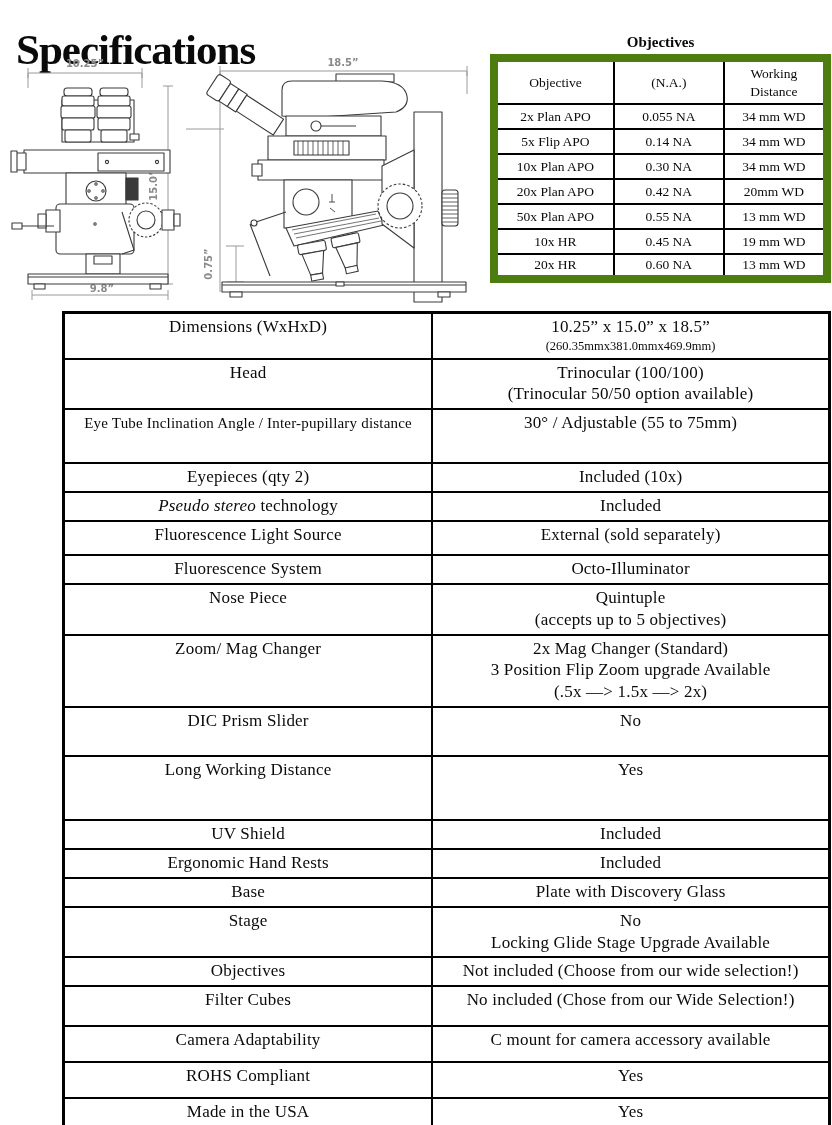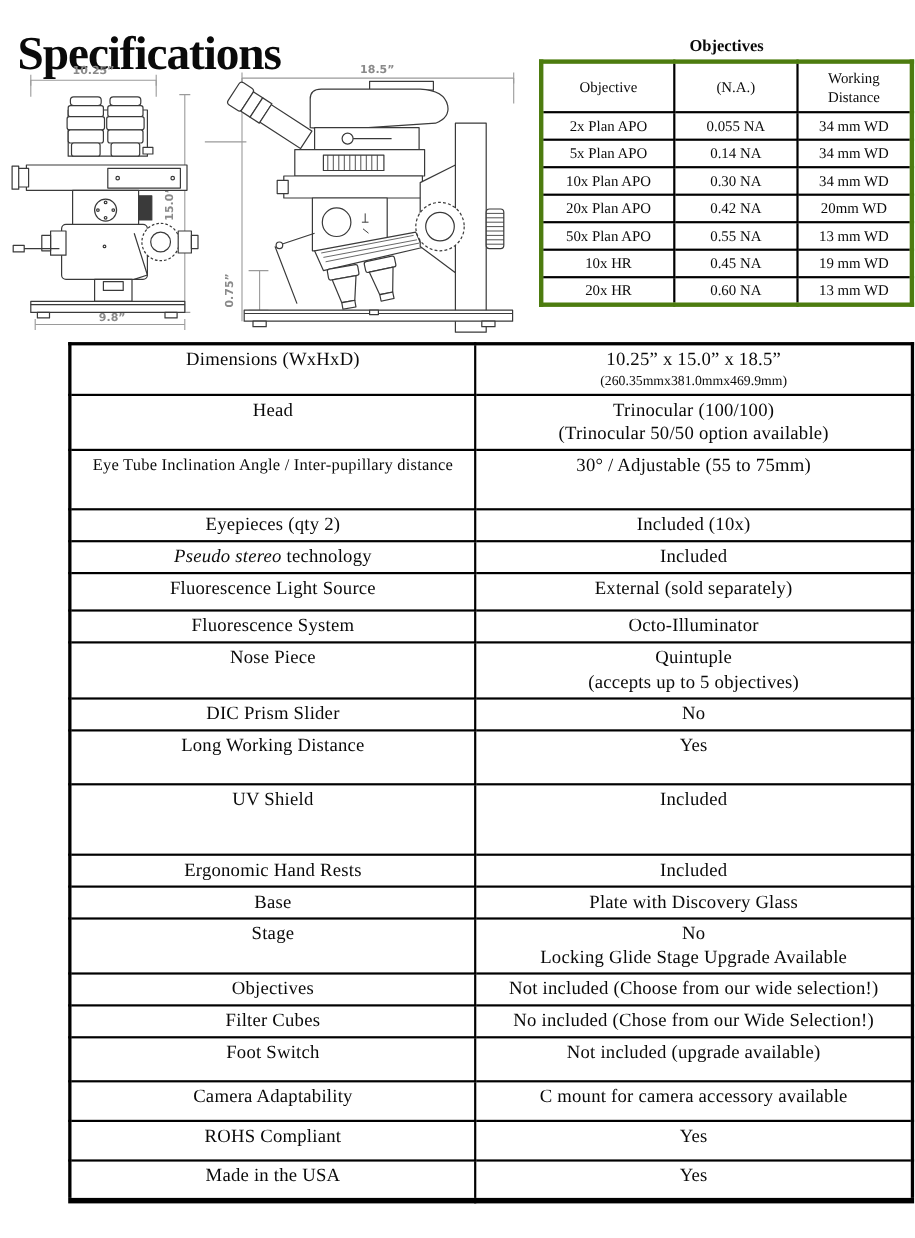--- a/index.html
+++ b/index.html
@@ -18,21 +18,21 @@
   
   .diagram { position:absolute; }
   .diagram svg { display:block; }
   .dim-text {
     font-family:"DejaVu Sans","Liberation Sans",sans-serif;
     font-size:10px; font-weight:bold; fill:#8a8a8a;
   }
   
   .objectives-panel { position:absolute; left:490px; top:34px; width:341px; }
   .objectives-title { text-align:center; font-weight:bold; font-size:15px; margin:0 0 3px 0; }
-  table.obj { width:100%; border-collapse:collapse; table-layout:fixed; border:4px solid #4d7c0f; }
+  table.obj { width:100%; border-collapse:collapse; table-layout:fixed; border:8px solid #4d7c0f; }
   .obj th, .obj td {
     border:2px solid #000; text-align:center; vertical-align:middle;
     font-size:13.5px; font-weight:normal; padding:1px 6px; line-height:1.3;
   }
   .obj thead tr { height:46px; }
   .obj tbody tr { height:25px; }
   .obj col.c1 { width:36%; } .obj col.c2 { width:33%; } .obj col.c3 { width:31%; }
   
   .spec-panel { position:absolute; left:62px; top:311px; width:769px; }
   table.spec {
@@ -231,21 +231,21 @@
         <th>Working Distance</th>
       </tr>
     </thead>
     <tbody>
         <tr>
           <td>2x Plan APO</td>
           <td>0.055 NA</td>
           <td>34 mm WD</td>
         </tr>
         <tr>
-          <td>5x Plan APO</td>
+          <td>5x Flip APO</td>
           <td>0.14 NA</td>
           <td>34 mm WD</td>
         </tr>
         <tr>
           <td>10x Plan APO</td>
           <td>0.30 NA</td>
           <td>34 mm WD</td>
         </tr>
         <tr>
           <td>20x Plan APO</td>
@@ -319,20 +319,28 @@
           </td>
         </tr>
         <tr>
           <td class="spec-label"><span>Nose Piece</span></td>
           <td class="spec-value">
             <div>Quintuple</div>
             <div>(accepts up to 5 objectives)</div>
           </td>
         </tr>
         <tr>
+          <td class="spec-label"><span>Zoom/ Mag Changer</span></td>
+          <td class="spec-value">
+            <div>2x Mag Changer (Standard)</div>
+            <div>3 Position Flip Zoom upgrade Available</div>
+            <div>(.5x —&gt; 1.5x —&gt; 2x)</div>
+          </td>
+        </tr>
+        <tr>
           <td class="spec-label"><span>DIC Prism Slider</span></td>
           <td class="spec-value">
             <div>No</div>
           </td>
         </tr>
         <tr>
           <td class="spec-label"><span>Long Working Distance</span></td>
           <td class="spec-value">
             <div>Yes</div>
           </td>
@@ -365,26 +373,20 @@
         <tr>
           <td class="spec-label"><span>Objectives</span></td>
           <td class="spec-value">
             <div>Not included  (Choose from our wide selection!)</div>
           </td>
         </tr>
         <tr>
           <td class="spec-label"><span>Filter Cubes</span></td>
           <td class="spec-value">
             <div>No included (Chose from our Wide Selection!)</div>
-          </td>
-        </tr>
-        <tr>
-          <td class="spec-label"><span>Foot Switch</span></td>
-          <td class="spec-value">
-            <div>Not included (upgrade available)</div>
           </td>
         </tr>
         <tr>
           <td class="spec-label"><span>Camera Adaptability</span></td>
           <td class="spec-value">
             <div>C mount for camera accessory available</div>
           </td>
         </tr>
         <tr>
           <td class="spec-label"><span>ROHS Compliant</span></td>

